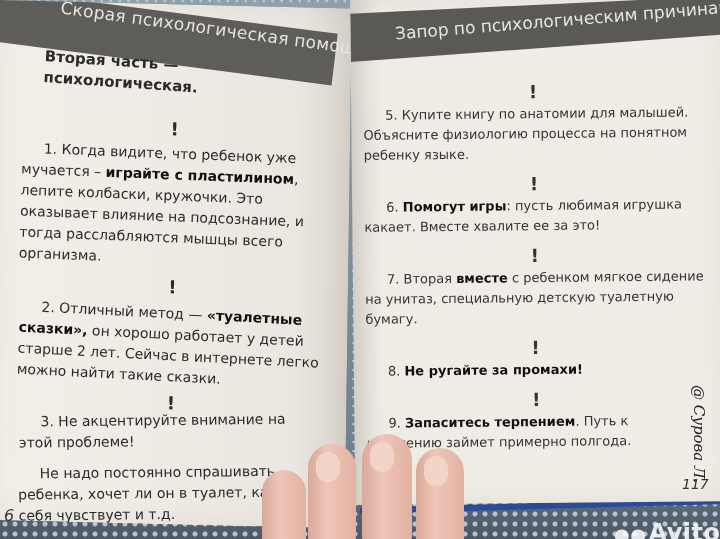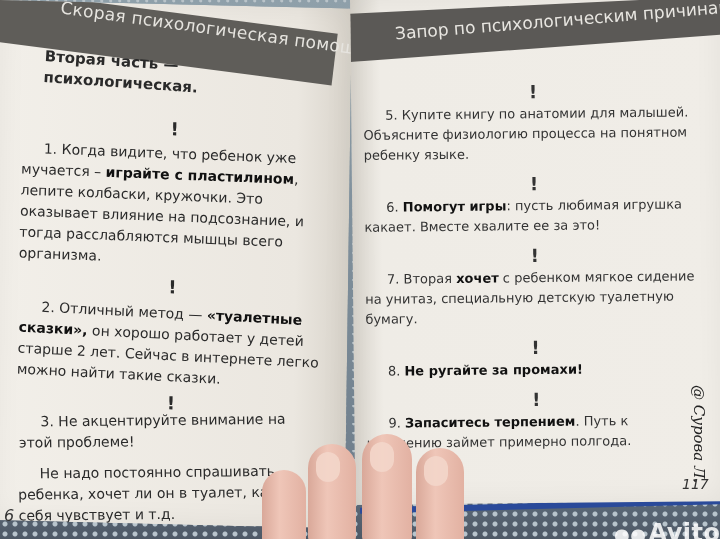--- a/index.html
+++ b/index.html
@@ -145,21 +145,21 @@
     <div class="excl">!</div>
     <p class="para">
       <span>6.</span>
       <b>Помогут игры</b><span>: пусть любимая игрушка какает. Вместе хвалите ее за это!</span>
     </p>
 
     <div class="excl">!</div>
     <p class="para">
       <span>7.</span>
       <span>Вторая</span>
-      <b>хочет</b><span> с ребенком мягкое сидение на унитаз, специальную детскую туалетную бумагу.</span>
+      <b>вместе</b><span> с ребенком мягкое сидение на унитаз, специальную детскую туалетную бумагу.</span>
     </p>
 
     <div class="excl">!</div>
     <p class="para">
       <span>8.</span>
       <b>Не ругайте за промахи!</b>
     </p>
 
     <div class="excl">!</div>
     <p class="para">

